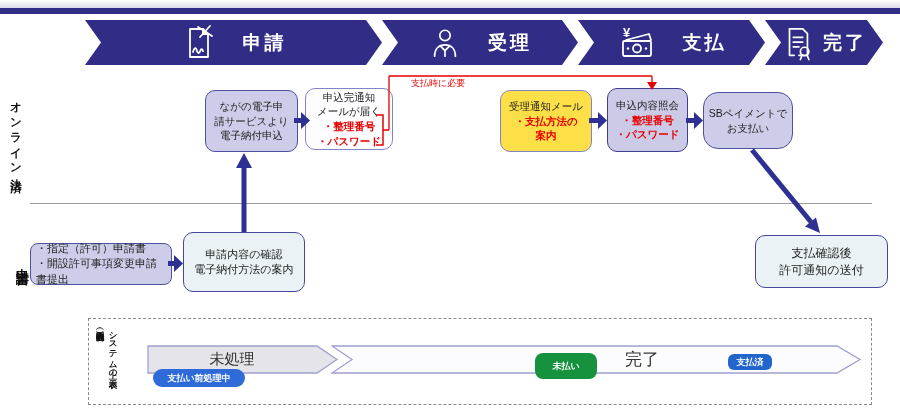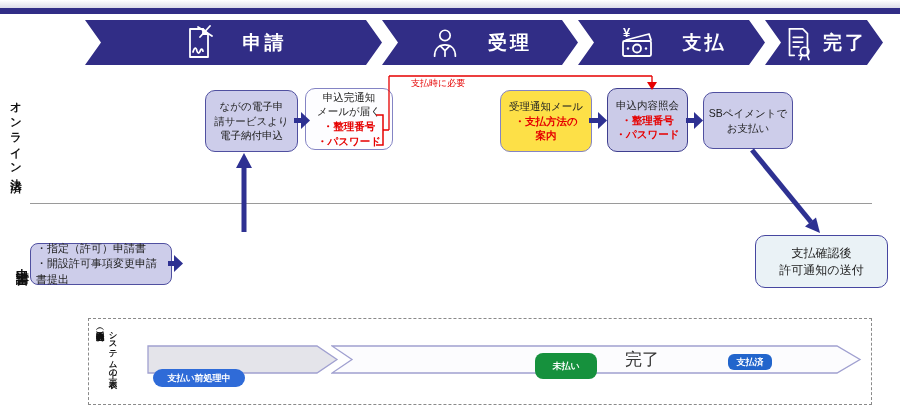--- a/index.html
+++ b/index.html
@@ -36,21 +36,21 @@
   .fill-purple2 { background:#cbcbe8; border:1.8px solid #3f3f8f; }
   .fill-white  { background:#fdfdff; border:1.5px solid #8484c4; }
   .fill-blue   { background:#fde047; border:1.5px solid #8484c4; }
   .fill-blue2  { background:#eaf2f6; border:1.5px solid #4646a0; }
   .red-items { color:#e60000; font-weight:bold; }
 
   .b-nagano  { left:205px; top:90px;  width:93px;  height:62px; }
   .b-mail1   { left:305px; top:88px;  width:88px;  height:62px; }
   .b-mail2   { left:500px; top:90px;  width:92px;  height:62px; }
   .b-inquiry { left:607px; top:88px;  width:81px;  height:64px; }
-  .b-sb      { left:703px; top:92px;  width:90px;  height:57px; }
+  .b-sb      { left:703px; top:92px;  width:90px;  height:57px;border-radius:15px; }
   .b-docs    { left:30px;  top:243px; width:142px; height:42px; border-radius:8px;
                font-size:11px; align-items:flex-start; text-align:left; padding:4px 5px; }
   .b-confirm { left:183px; top:232px; width:122px; height:60px; font-size:11px; }
   .b-permit  { left:755px; top:235px; width:133px; height:53px; font-size:12px; }
 
   .arrow { position:absolute; }
   .note-red { position:absolute; left:411px; top:77px; color:#e60000; font-size:9px; }
 
   
   .panel { position:absolute; left:88px; top:318px; width:784px; height:87px;
@@ -151,20 +151,22 @@
     <div class="ml">申込内容照会</div>
     <div class="ml red-items">・整理番号
 ・パスワード</div>
   </div>
 
   <div class="box fill-purple b-sb ml">SBペイメントで
 お支払い</div>
 
   <div class="box fill-purple b-docs ml">・指定（許可）申請書
 ・開設許可事項変更申請書提出</div>
+  <div class="box fill-blue2 b-confirm ml">申請内容の確認
+電子納付方法の案内</div>
   <div class="box fill-blue2 b-permit ml">支払確認後
 許可通知の送付</div>
 
   <svg class="arrow" style="left:294px; top:112px;" width="16" height="17">
     <rect x="0" y="6" width="8" height="5" fill="#2e3192"></rect>
       <path d="M7 0 L16 8.5 L7 17 Z" fill="#2e3192"></path>
   </svg>
   <svg class="arrow" style="left:589px; top:112px;" width="18" height="17">
     <rect x="0" y="6" width="10" height="5" fill="#2e3192"></rect>
       <path d="M9 0 L18 8.5 L9 17 Z" fill="#2e3192"></path>
@@ -193,20 +195,21 @@
   </svg>
   <div class="note-red">支払時に必要</div>
 
   <div class="panel">
     <div class="panel-label">システム上の表示
 （申込内容照会）</div>
 
     <svg class="p-arrow" style="left:58px; top:26px;" width="192" height="29">
       <path d="M1 1 H170 L190 14.5 L170 28 H1 Z" fill="#e4e4ea" stroke="#a0a0d0" stroke-width="1.3"></path>
     </svg>
+    <div class="p-text1">未処理</div>
 
     <svg class="p-arrow" style="left:242px; top:26px;" width="532" height="29">
       <path d="M1 1 H506 L529 14.5 L506 28 H1 L21 14.5 Z" fill="#fcfcfe" stroke="#a0a0d0" stroke-width="1.3"></path>
     </svg>
     <div class="p-text2">完了</div>
 
     <div class="badge badge-pre">支払い前処理中</div>
     <div class="badge badge-unpaid">未払い</div>
     <div class="badge badge-paid">支払済</div>
   </div>

